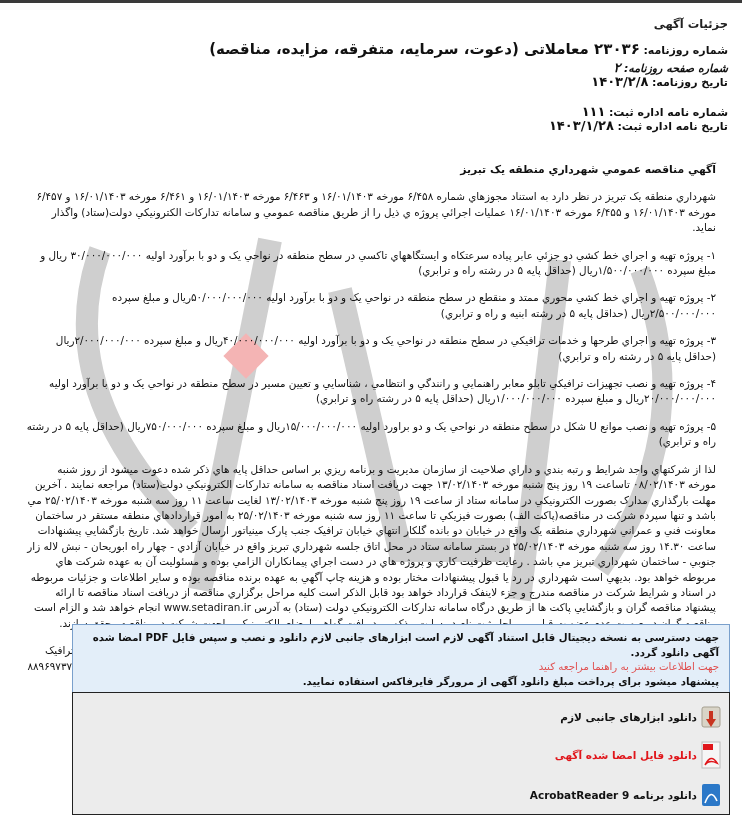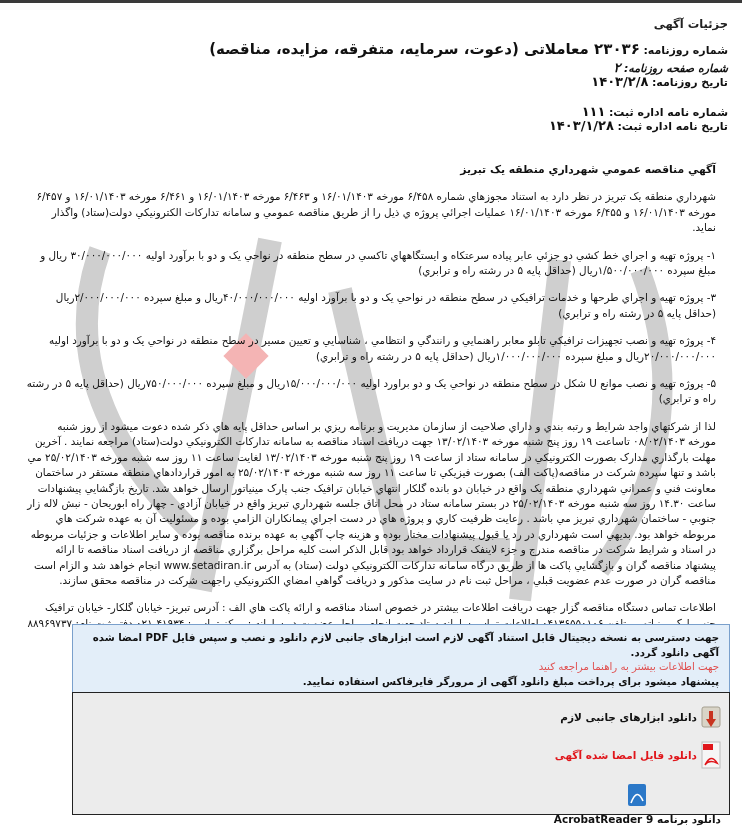--- a/index.html
+++ b/index.html
@@ -16,21 +16,21 @@
   .watermark { position:absolute; left:40px; top:230px; width:650px; height:380px; pointer-events:none; }
   .body-text { position:absolute; top:150px; right:14px; left:14px; font-size:10.4px; line-height:15.4px; color:#111; text-align:right; }
   .body-text .heading { font-weight:bold; font-size:10.8px; }
   .body-text p { margin:12px; }
   .sig { margin-top:14px; }
   .notice { position:absolute; top:624px; left:72px; right:12px; height:71px; background:#e3eef9; border:1px solid #7aa0cc; font-size:10.2px; padding:6px 10px 0 10px; box-sizing:border-box; font-weight:bold; line-height:14.5px; }
   .notice .warn { color:#e04f4f; font-weight:normal; }
   .downloads { position:absolute; top:692px; left:72px; right:12px; height:123px; background:#ececec; border:1px solid #222; box-sizing:border-box; }
   .dl-item { position:absolute; right:8px; display:flex; align-items:center; gap:4px; font-size:10.5px; font-weight:bold; color:#111; cursor:pointer; }
   .dl-item .icon { width:20px; height:28px; display:inline-block; }
-  .dl1 { top:10px; } .dl2 { top:48px; } .dl3 { top:88px;flex-direction:column; }
+  .dl1 { top:10px; } .dl2 { top:48px; } .dl3 { top:88px; }
   .dl2 .dl-label { color:#e0161b; }
 </style>
 </head>
 <body>
 
 <div class="topbar"></div>
 
 <div class="page-title">جزئیات آگهی</div>
 
 <div class="meta big m1">
@@ -60,20 +60,21 @@
   <path d="M300 60 L360 320 L470 320" stroke="#cfcfcf" stroke-width="24" fill="none"></path>
   <path d="M520 30 L480 370" stroke="#cfcfcf" stroke-width="22" fill="none"></path>
   <path d="M600 40 Q660 200 560 340" stroke="#cfcfcf" stroke-width="20" fill="none"></path>
   <rect x="190" y="110" width="32" height="32" fill="#f4b4b4" transform="rotate(45 206 126)"></rect>
 </svg>
 
 <div class="body-text">
   <p class="heading">آگهي مناقصه عمومي شهرداري منطقه يک تبريز</p>
   <p>شهرداري منطقه يک تبريز در نظر دارد به استناد مجوزهاي شماره ۶/۴۵۸ مورخه ۱۶/۰۱/۱۴۰۳ و ۶/۴۶۳ مورخه ۱۶/۰۱/۱۴۰۳ و ۶/۴۶۱ مورخه ۱۶/۰۱/۱۴۰۳ و ۶/۴۵۷ مورخه ۱۶/۰۱/۱۴۰۳ و ۶/۴۵۵ مورخه ۱۶/۰۱/۱۴۰۳ عمليات اجرائي پروژه ي ذيل را از طريق مناقصه عمومي و سامانه تداركات الكترونيكي دولت(ستاد) واگذار نمايد.</p>
   <p>۱- پروژه تهيه و اجراي خط کشي دو جزئي عابر پياده سرعتكاه و ايستگاههاي تاکسي در سطح منطقه در نواحي يک و دو با برآورد اوليه ۳۰/۰۰۰/۰۰۰/۰۰۰ ريال و مبلغ سپرده ۱/۵۰۰/۰۰۰/۰۰۰ريال (حداقل پايه ۵ در رشته راه و ترابري)</p>
+  <p>۲- پروژه تهيه و اجراي خط کشي محوري ممتد و منقطع در سطح منطقه در نواحي يک و دو با برآورد اوليه ۵۰/۰۰۰/۰۰۰/۰۰۰ريال و مبلغ سپرده ۲/۵۰۰/۰۰۰/۰۰۰ريال (حداقل پايه ۵ در رشته ابنيه و راه و ترابري)</p>
   <p>۳- پروژه تهيه و اجراي طرحها و خدمات ترافيکي در سطح منطقه در نواحي يک و دو با برآورد اوليه ۴۰/۰۰۰/۰۰۰/۰۰۰ريال و مبلغ سپرده ۲/۰۰۰/۰۰۰/۰۰۰ريال (حداقل پايه ۵ در رشته راه و ترابري)</p>
   <p>۴- پروژه تهيه و نصب تجهيزات ترافيکي تابلو معابر راهنمايي و رانندگي و انتظامي ، شناسايي و تعيين مسير در سطح منطقه در نواحي يک و دو با برآورد اوليه ۲۰/۰۰۰/۰۰۰/۰۰۰ريال و مبلغ سپرده ۱/۰۰۰/۰۰۰/۰۰۰ريال (حداقل پايه ۵ در رشته راه و ترابري)</p>
   <p>۵- پروژه تهيه و نصب موانع U شکل در سطح منطقه در نواحي يک و دو براورد اوليه ۱۵/۰۰۰/۰۰۰/۰۰۰ريال و مبلغ سپرده ۷۵۰/۰۰۰/۰۰۰ريال (حداقل پايه ۵ در رشته راه و ترابري)</p>
   <p>لذا از شرکتهاي واجد شرايط و رتبه بندي و داراي صلاحيت از سازمان مديريت و برنامه ريزي بر اساس حداقل پايه هاي ذکر شده دعوت ميشود از روز شنبه مورخه ۰۸/۰۲/۱۴۰۳ تاساعت ۱۹ روز پنج شنبه مورخه ۱۳/۰۲/۱۴۰۳ جهت دريافت اسناد مناقصه به سامانه تدارکات الکترونيکي دولت(ستاد) مراجعه نمايند . آخرين مهلت بارگذاري مدارک بصورت الکترونيکي در سامانه ستاد از ساعت ۱۹ روز پنج شنبه مورخه ۱۳/۰۲/۱۴۰۳ لغايت ساعت ۱۱ روز سه شنبه مورخه ۲۵/۰۲/۱۴۰۳ مي باشد و تنها سپرده شرکت در مناقصه(پاکت الف) بصورت فيزيکي تا ساعت ۱۱ روز سه شنبه مورخه ۲۵/۰۲/۱۴۰۳ به امور قراردادهاي منطقه مستقر در ساختمان معاونت فني و عمراني شهرداري منطقه يک واقع در خيابان دو بانده گلکار انتهاي خيابان ترافيک جنب پارک مينياتور ارسال خواهد شد. تاريخ بازگشايي پيشنهادات ساعت ۱۴.۳۰ روز سه شنبه مورخه ۲۵/۰۲/۱۴۰۳ در بستر سامانه ستاد در محل اتاق جلسه شهرداري تبريز واقع در خيابان آزادي - چهار راه ابوريحان - نبش لاله زار جنوبي - ساختمان شهرداري تبريز مي باشد . رعايت ظرفيت کاري و پروژه هاي در دست اجراي پيمانکاران الزامي بوده و مسئوليت آن به عهده شرکت هاي مربوطه خواهد بود. بديهي است شهرداري در رد يا قبول پيشنهادات مختار بوده و هزينه چاپ آگهي به عهده برنده مناقصه بوده و ساير اطلاعات و جزئيات مربوطه در اسناد و شرايط شرکت در مناقصه مندرج و جزء لاينفک قرارداد خواهد بود قابل الذکر است کليه مراحل برگزاري مناقصه از دريافت اسناد مناقصه تا ارائه پيشنهاد مناقصه گران و بازگشايي پاکت ها از طريق درگاه سامانه تدارکات الکترونيکي دولت (ستاد) به آدرس www.setadiran.ir انجام خواهد شد و الزام است مناقصه گران در صورت عدم عضويت قبلي ، مراحل ثبت نام در سايت مذکور و دريافت گواهي امضاي الکترونيکي راجهت شرکت در مناقصه محقق سازند.</p>
   <p>اطلاعات تماس دستگاه مناقصه گزار جهت دريافت اطلاعات بيشتر در خصوص اسناد مناقصه و ارائه پاکت هاي الف : آدرس تبريز- خيابان گلکار- خيابان ترافيک جنب پارک مينياتور و تلفن ۰۴۱۳۶۵۵۰۱۰۶ اطلاعات تماس سامانه ستاد جهت انجام مراحل عضويت در سامانه : مرکز تماس : ۴۱۹۳۴-۰۲۱ دفتر ثبت نام: ۸۸۹۶۹۷۳۷ و ۸</p>
   <p class="sig">شاهوردي</p>
   <p>خواهد منطقه يک</p>
 </div>
 
 <div class="notice">

